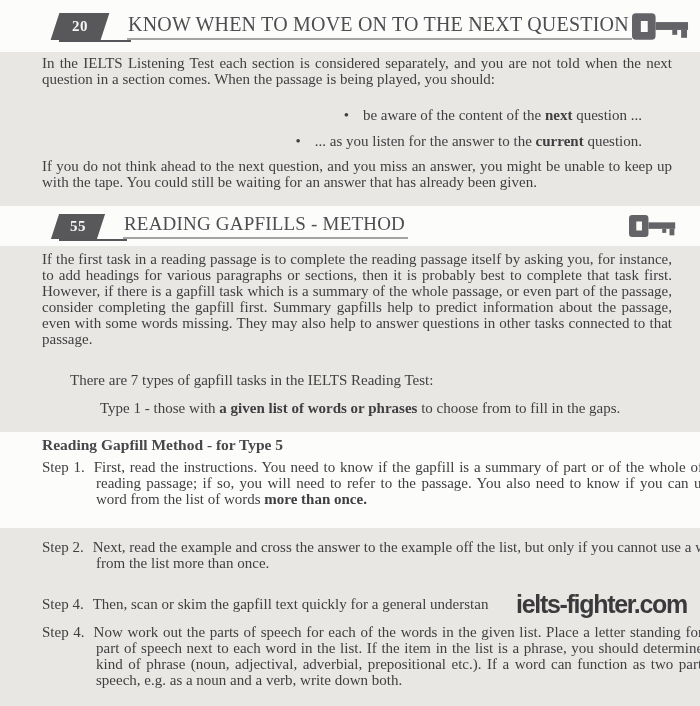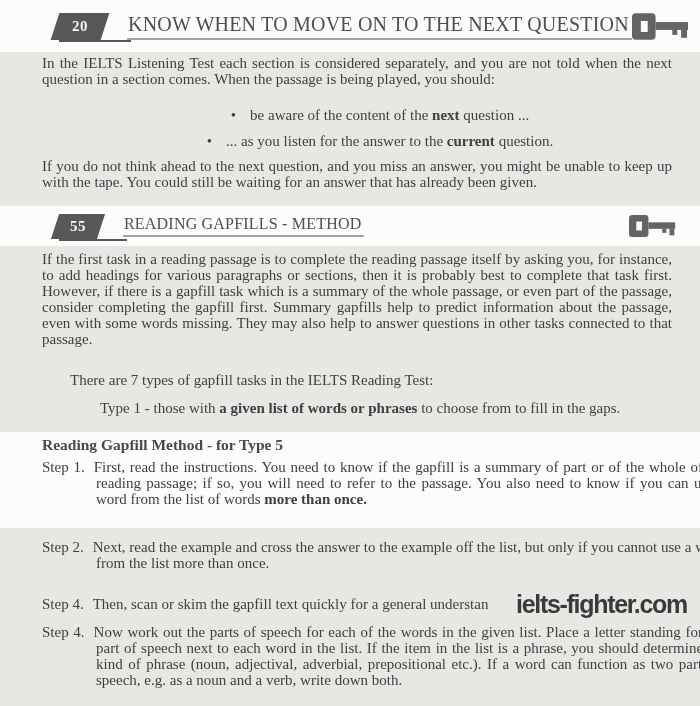--- a/index.html
+++ b/index.html
@@ -20,30 +20,30 @@
   .badge-wrap{position:relative;flex:0 0 auto;}
   .badge-wrap::after{content:"";position:absolute;left:4px;bottom:-2px;width:calc(100% + 22px);height:2px;background:#55555a;}
   .badge{display:flex;align-items:center;justify-content:center;background:var(--badge-bg);transform:skewX(-18deg);}
   .badge-lg{width:50px;height:27px;}
   .badge-sm{width:46px;height:25px;}
   .badge-num{transform:skewX(18deg);color:var(--badge-text);font-weight:bold;font-size:15px;letter-spacing:.5px;}
 
   .section-title{margin:0 0 0 22px;font-weight:normal;color:var(--heading-text);
     border-bottom:2px solid #a3a3a3;padding:0 3px 2px 1px;letter-spacing:.2px;white-space:nowrap;}
   .title-lg{font-size:20px;}
-  .title-sm{font-size:16px;}
+  .title-sm{font-size:19px;}
 
   .key{margin-left:auto;color:var(--icon);display:flex;align-items:center;}
   .key svg{display:block;}
 
   
   .txt{position:absolute;left:42px;width:630px;margin:0;font-size:15px;line-height:16px;
        color:var(--text);text-align:justify;z-index:1;}
   .p1{top:55px;}
-  .bl{top:107px;left:42px;width:600px;text-align:center;padding-left:76px;box-sizing:border-box;}
+  .bl{top:107px;left:42px;width:600px;text-align:right;padding-left:76px;box-sizing:border-box;}
   .bl2{top:133px;}
   .bullet-dot{margin-right:14px;}
   .p2{top:158px;}
   .p3{top:251px;}
   .types{top:372px;left:70px;width:auto;text-align:left;}
   .type1{top:400px;left:100px;width:auto;text-align:left;}
   .method-heading{top:437px;font-weight:bold;font-size:15.5px;color:#48484c;text-align:left;}
   .step{padding-left:54px;text-indent:-54px;}
   .step-label{margin-right:9px;}
   .step1{top:459px;}

